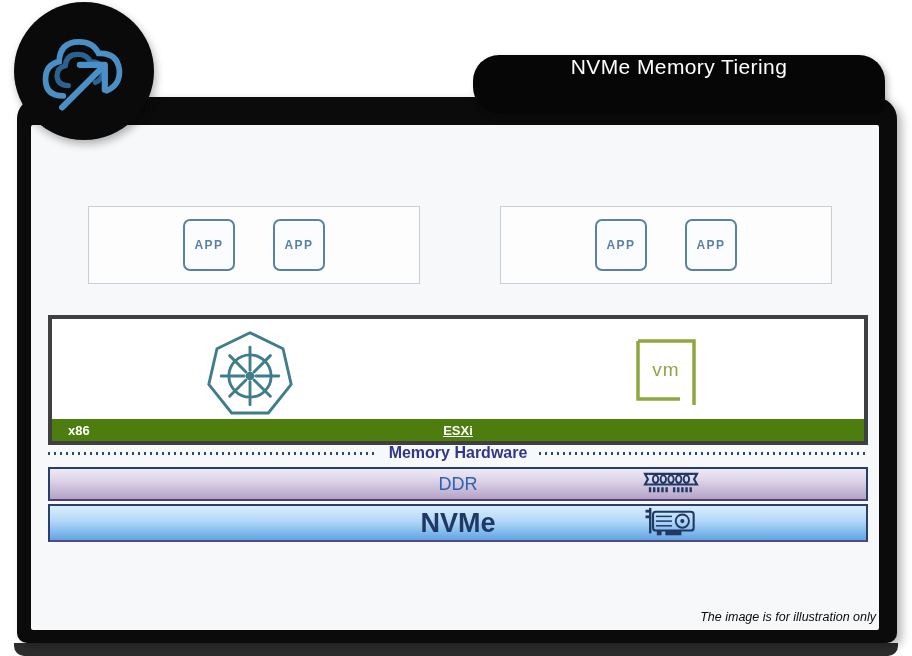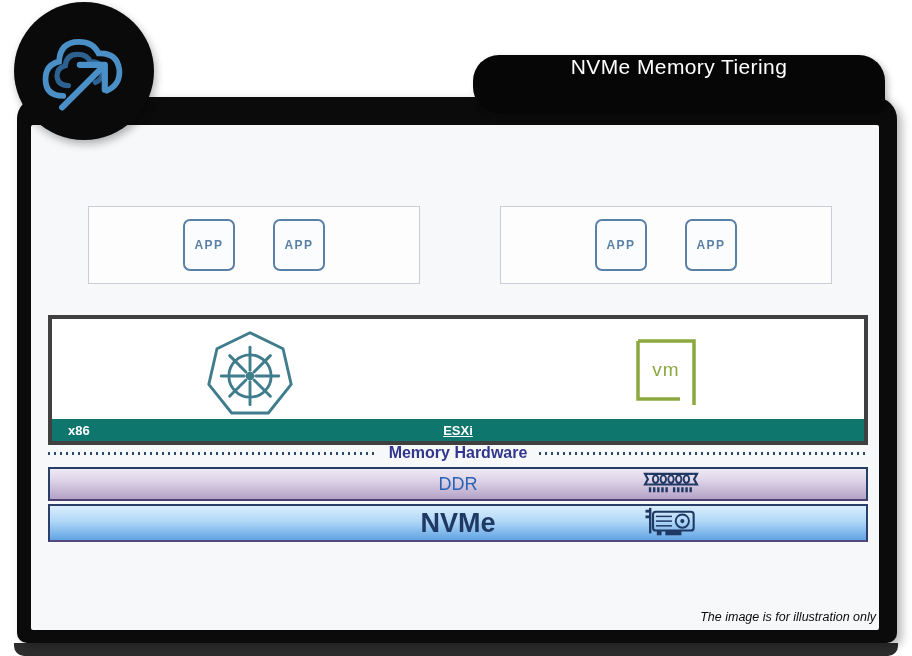--- a/index.html
+++ b/index.html
@@ -30,21 +30,21 @@
   .app-tile{width:48px;height:48px;border:2px solid #5b80a5;border-radius:7px;background:#fbfcfd;
           display:flex;align-items:center;justify-content:center;}
   .app-tile span{font-size:12px;font-weight:bold;letter-spacing:1.5px;color:#5b80a5;}
 
   
   .platform{position:absolute;left:48px;top:300px;width:820px;height:130px;background:#ffffff;
           border:4px solid #404040;box-sizing:border-box;z-index:5;margin-top:15px;}
   .k8s{position:absolute;left:150px;top:8px;width:96px;height:96px;}
   .vmbox{position:absolute;left:578px;top:14px;width:72px;height:74px;}
   .vm-label{position:absolute;left:596px;top:40px;width:36px;text-align:center;font-size:19px;color:#8ca83f;letter-spacing:1px;}
-  .esxi-bar{position:absolute;left:0;bottom:0;width:100%;height:22px;background:#0f766e;
+  .esxi-bar{position:absolute;left:0;bottom:0;width:100%;height:22px;background:#4d7c0f;
           display:flex;align-items:center;}
   .esxi-bar .x86{position:absolute;left:16px;color:#fff;font-size:13px;font-weight:bold;}
   .esxi-bar .esxi{width:100%;text-align:center;color:#fff;font-size:13px;font-weight:bold;text-decoration:underline;}
 
   
   .mem-row{position:absolute;left:48px;top:441px;width:820px;height:24px;display:flex;align-items:center;gap:12px;z-index:5;}
   .dotline{flex:1;height:3px;background:repeating-linear-gradient(90deg,#2e4b6e 0 2px,transparent 2px 6px);}
   .mem-label{font-size:16px;font-weight:bold;color:#32378d;white-space:nowrap;}
 
   

